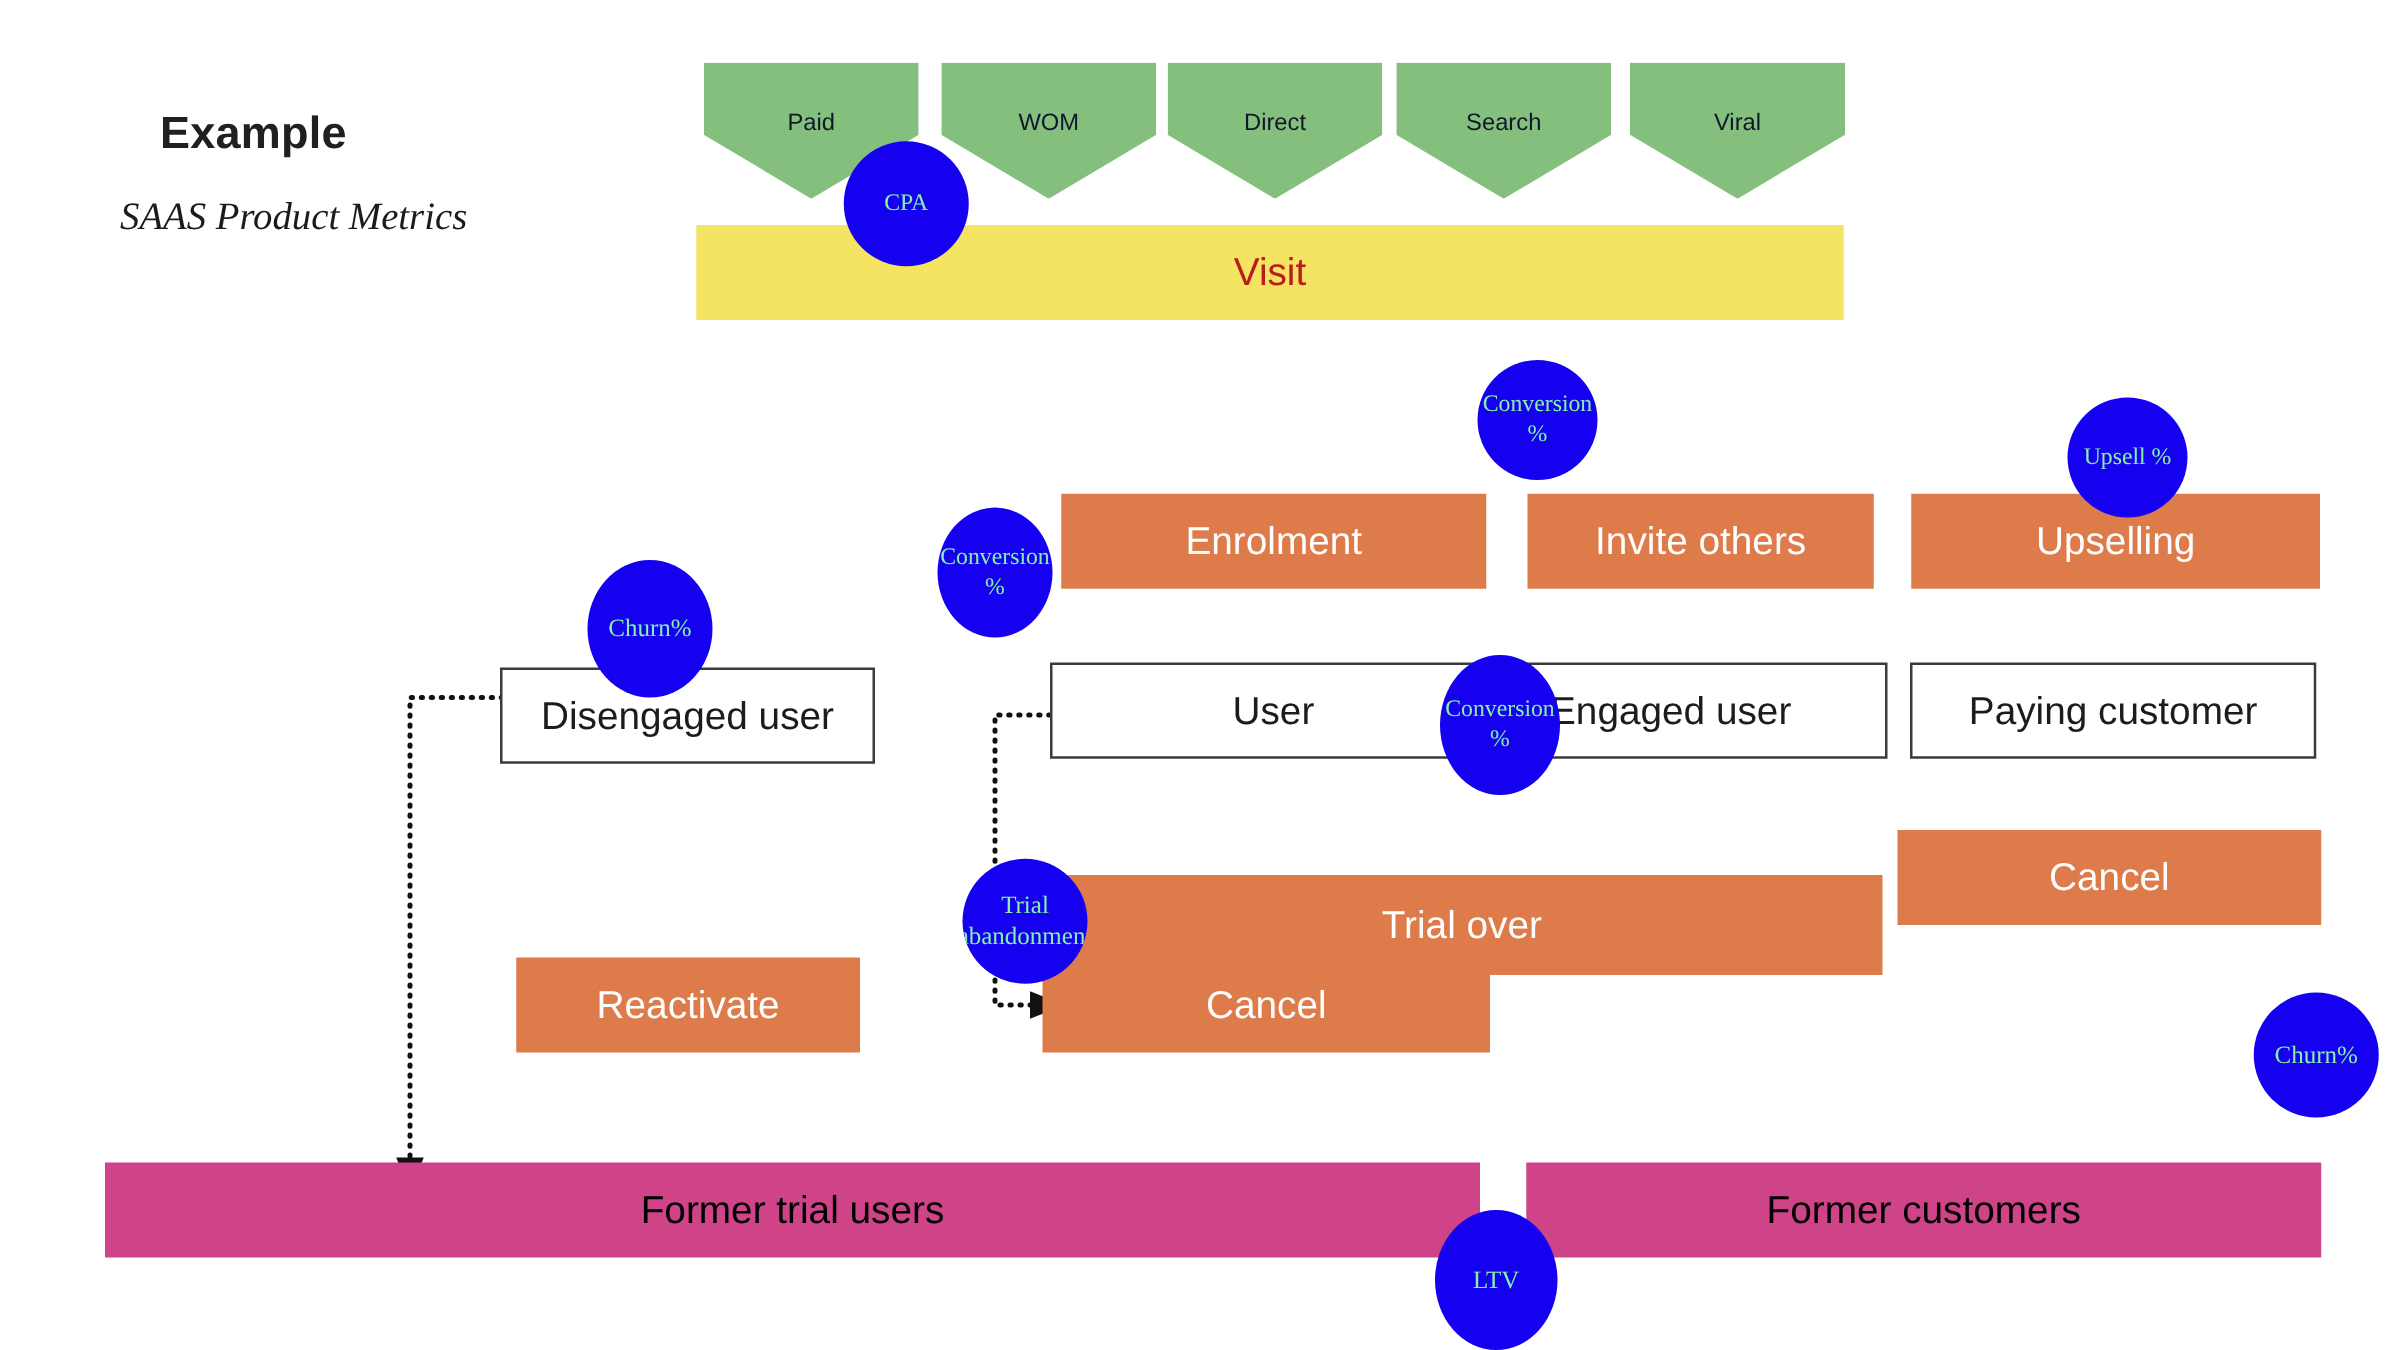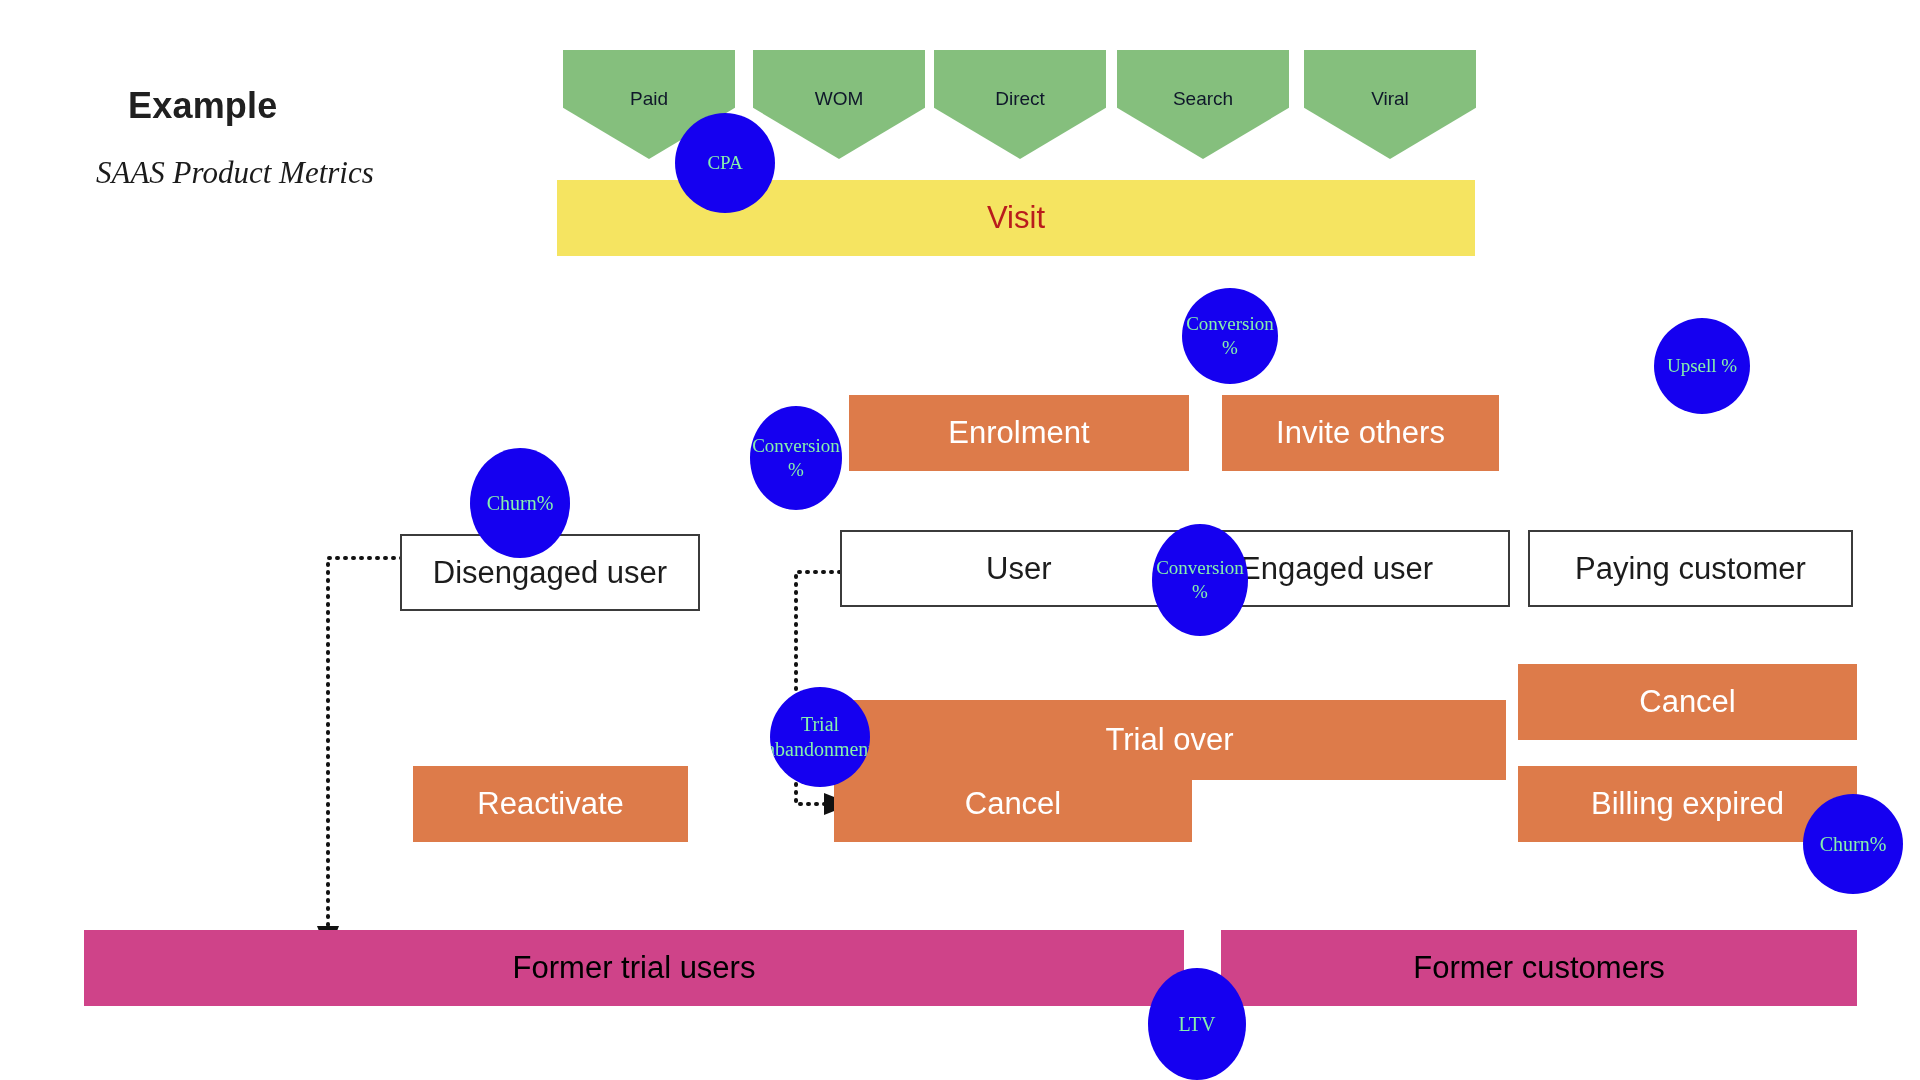--- a/index.html
+++ b/index.html
@@ -165,20 +165,23 @@
     <span>Visit</span>
   </div>
 
 
   <div class="node orange z-bars" style="left:849px; top:395px; width:340px; height:76px;">
     <span>Enrolment</span>
   </div>
   <div class="node orange z-bars" style="left:1222px; top:395px; width:277px; height:76px;">
     <span>Invite others</span>
   </div>
+  <div class="node orange z-bars" style="left:1529px; top:395px; width:327px; height:76px;">
+    <span>Upselling</span>
+  </div>
 
   <div class="node state-box z-bars" style="left:400px; top:534px; width:300px; height:77px;">
     <span>Disengaged user</span>
   </div>
 
   <div class="node state-box split z-bars" style="left:840px; top:530px; width:670px; height:77px;">
     <span class="split-label" style="left:144px;">User</span>
     <span class="split-label" style="left:398px;text-align:center;">Engaged user</span>
   </div>
 
@@ -191,23 +194,20 @@
   </div>
   <div class="node orange z-bars" style="left:1518px; top:664px; width:339px; height:76px;">
     <span>Cancel</span>
   </div>
 
   <div class="node orange z-bars" style="left:413px; top:766px; width:275px; height:76px;">
     <span>Reactivate</span>
   </div>
   <div class="node orange z-bars" style="left:834px; top:766px; width:358px; height:76px;">
     <span>Cancel</span>
-  </div>
-  <div class="node orange z-bars" style="left:1518px; top:766px; width:339px; height:76px;">
-    <span>Billing expired</span>
   </div>
 
   <div class="node pink z-bars" style="left:84px; top:930px; width:1100px; height:76px;">
     <span>Former trial users</span>
   </div>
   <div class="node pink z-bars" style="left:1221px; top:930px; width:636px; height:76px;">
     <span>Former customers</span>
   </div>
 
   <svg class="connector" style="left:300px; top:540px; width:120px; height:420px;" viewBox="0 0 120 420">

